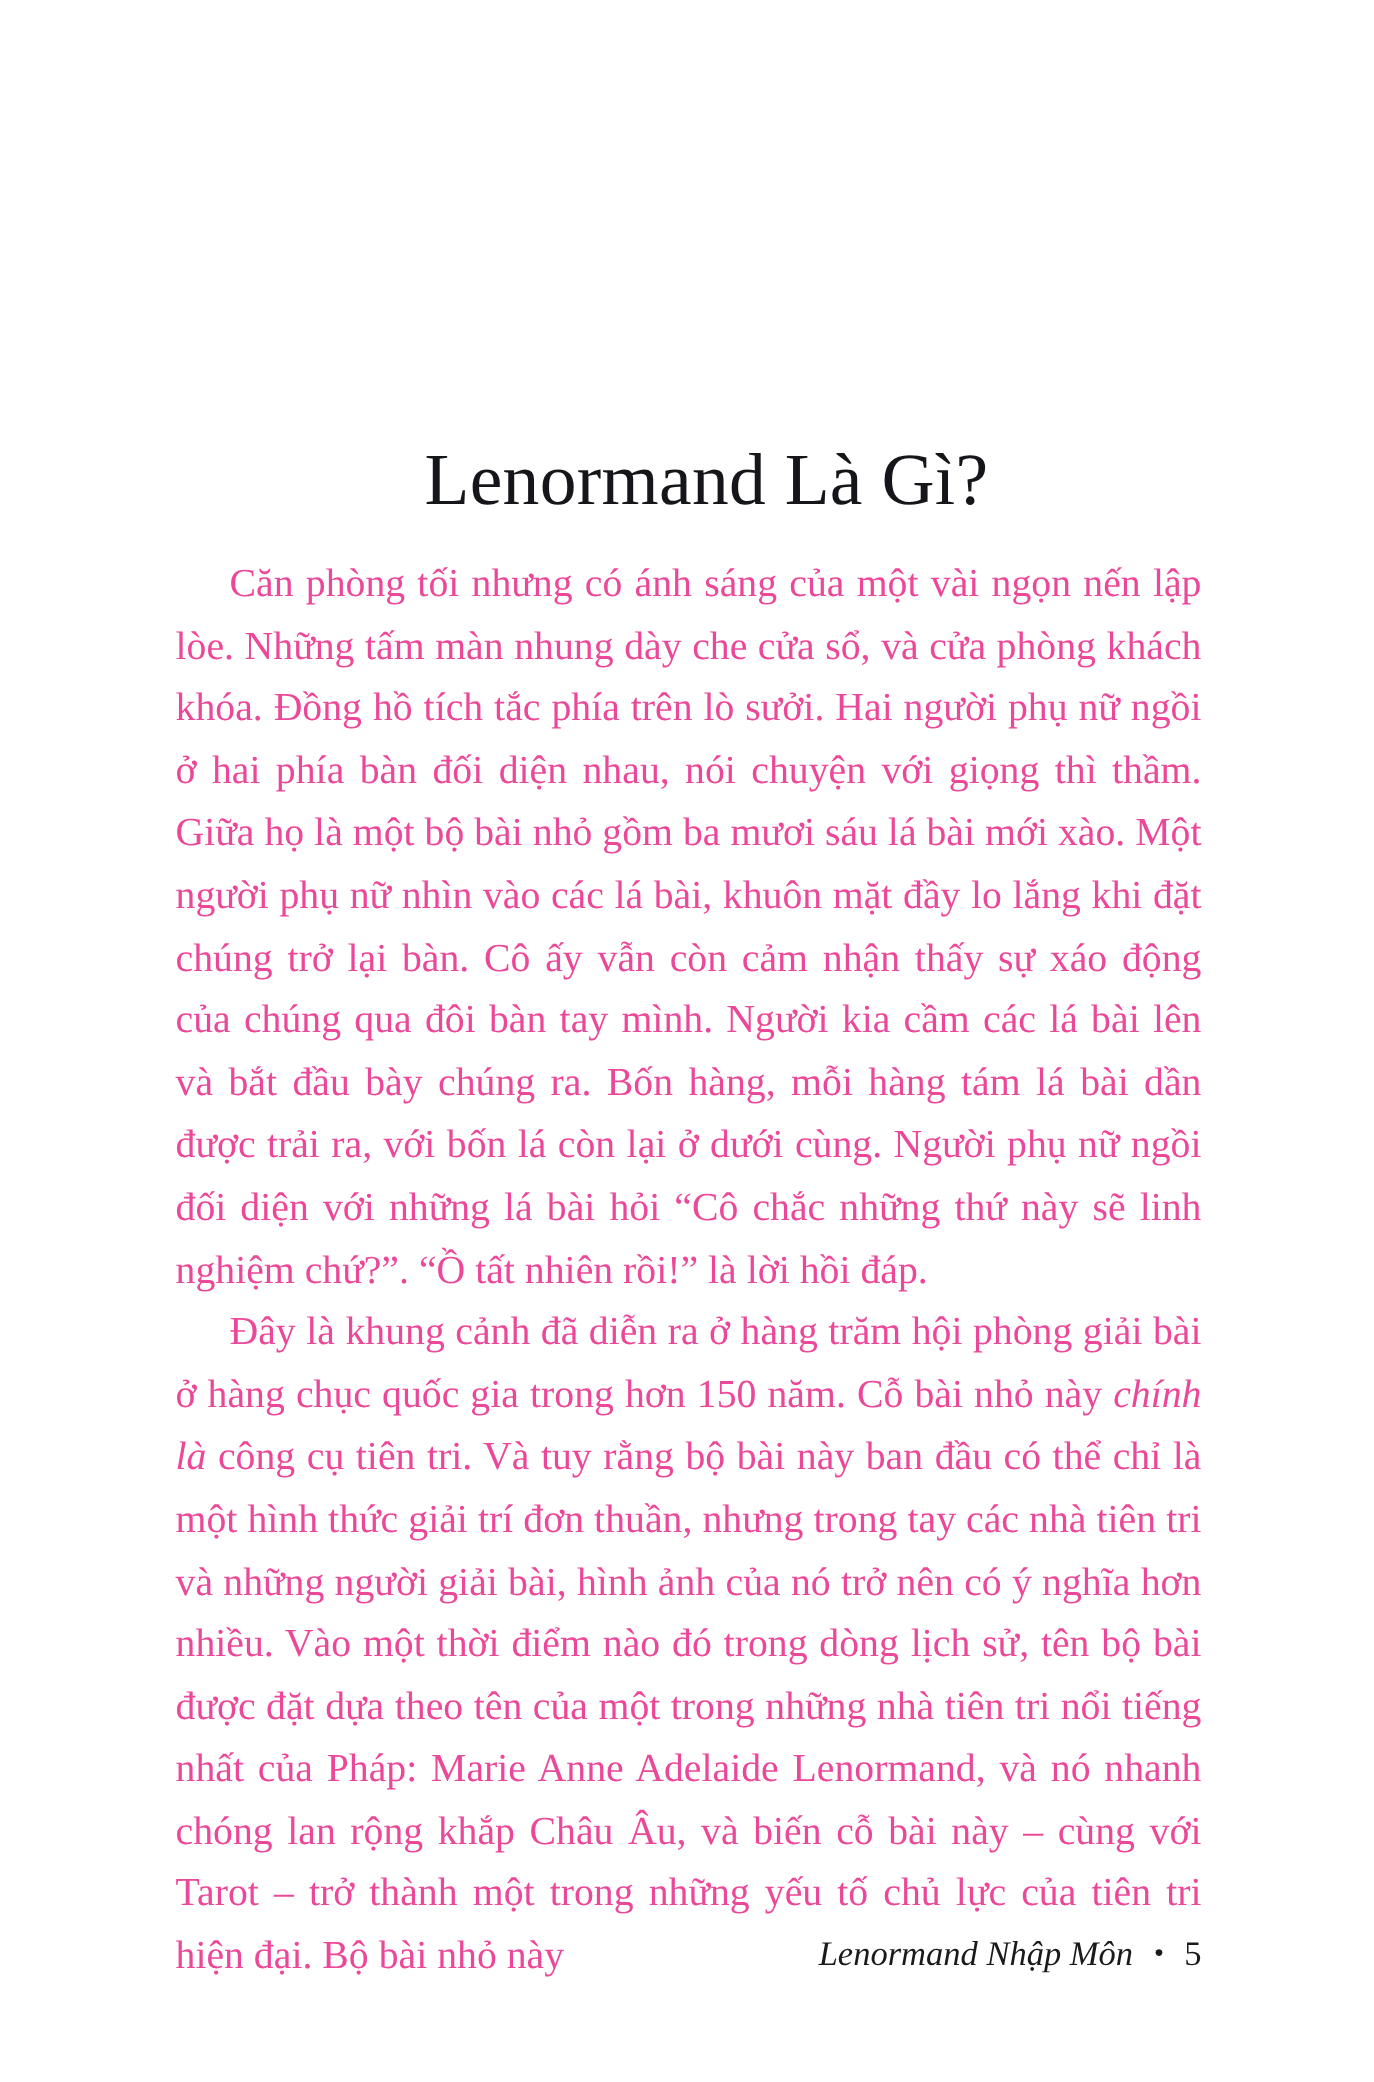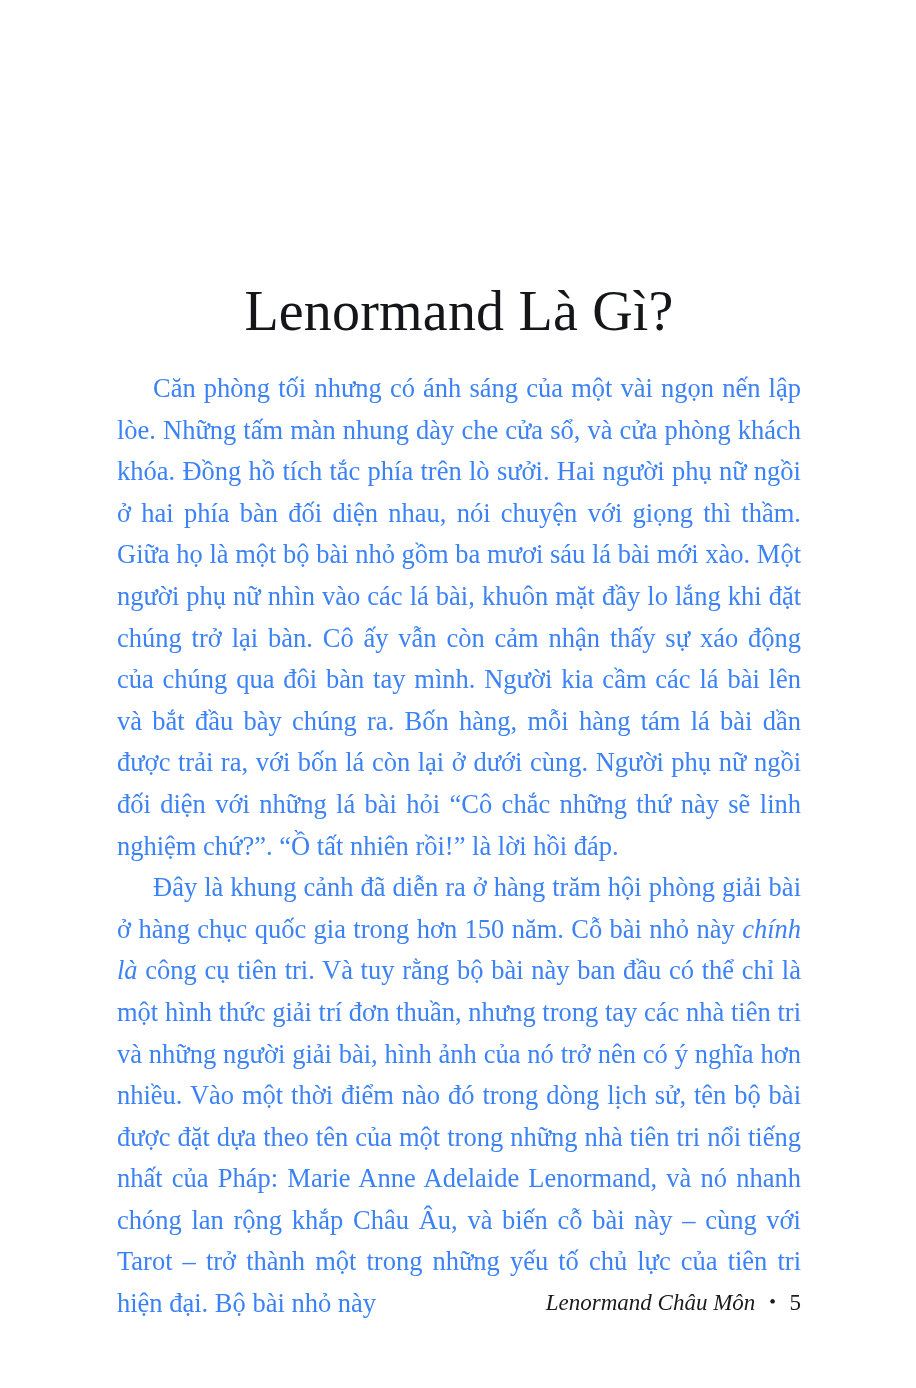--- a/index.html
+++ b/index.html
@@ -29,24 +29,24 @@
     width: 684px;   
     height: 100%;
   }
 
   
   .chapter-title {
     position: absolute;
     top: 282px;
     left: 0;
     width: 684px;
-    margin: 0;
+    margin: 12px;
     text-align: center;
     font-weight: 400;
-    font-size: 56px;
+    font-size: 49px;
     line-height: 1.05;
     letter-spacing: 0.2px;
     color: #15161a;
     font-family: "Liberation Serif", "DejaVu Serif", serif;
   }
 
   
   .body-copy {
     position: absolute;
     top: 368px;
@@ -54,21 +54,21 @@
     width: 684px;
   }
 
   .body-copy p {
     margin: 0;
     text-align: justify;
     text-justify: inter-word;
     font-size: 26.5px;
     line-height: 41.6px;
     text-indent: 36px;
-    color: #3b82f6;
+    color: #ec4899;
     hyphens: none;
   }
 
   .body-copy p + p {
   }
 
   .body-copy em {
     font-style: italic;
   }
 
@@ -119,15 +119,15 @@
       </p>
 
       <p>
         <span>Đây là khung cảnh đã diễn ra ở hàng trăm hội phòng giải bài ở hàng chục quốc gia trong hơn 150 năm. Cỗ bài nhỏ này </span><em>chính là</em><span> công cụ tiên tri. Và tuy rằng bộ bài này ban đầu có thể chỉ là một hình thức giải trí đơn thuần, nhưng trong tay các nhà tiên tri và những người giải bài, hình ảnh của nó trở nên có ý nghĩa hơn nhiều. Vào một thời điểm nào đó trong dòng lịch sử, tên bộ bài được đặt dựa theo tên của một trong những nhà tiên tri nổi tiếng nhất của Pháp: Marie Anne Adelaide Lenormand, và nó nhanh chóng lan rộng khắp Châu Âu, và biến cỗ bài này – cùng với Tarot – trở thành một trong những yếu tố chủ lực của tiên tri hiện đại. Bộ bài nhỏ này</span>
       </p>
 
     </div>
   </div>
 
   <div class="page-footer">
-    <span class="footer-title">Lenormand Châu Môn</span><span class="footer-sep">•</span><span class="footer-page-number">5</span>
+    <span class="footer-title">Lenormand Nhập Môn</span><span class="footer-sep">•</span><span class="footer-page-number">5</span>
   </div>
 </div>
 
 </body></html>

